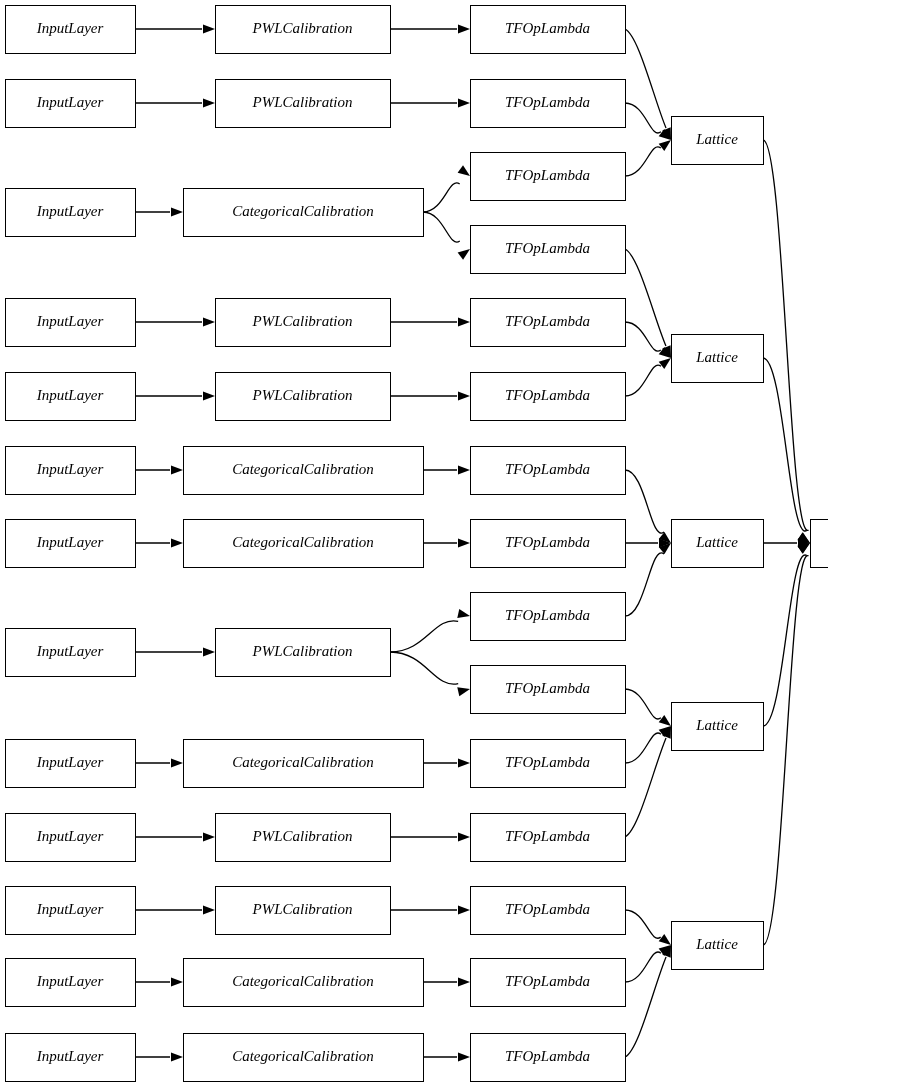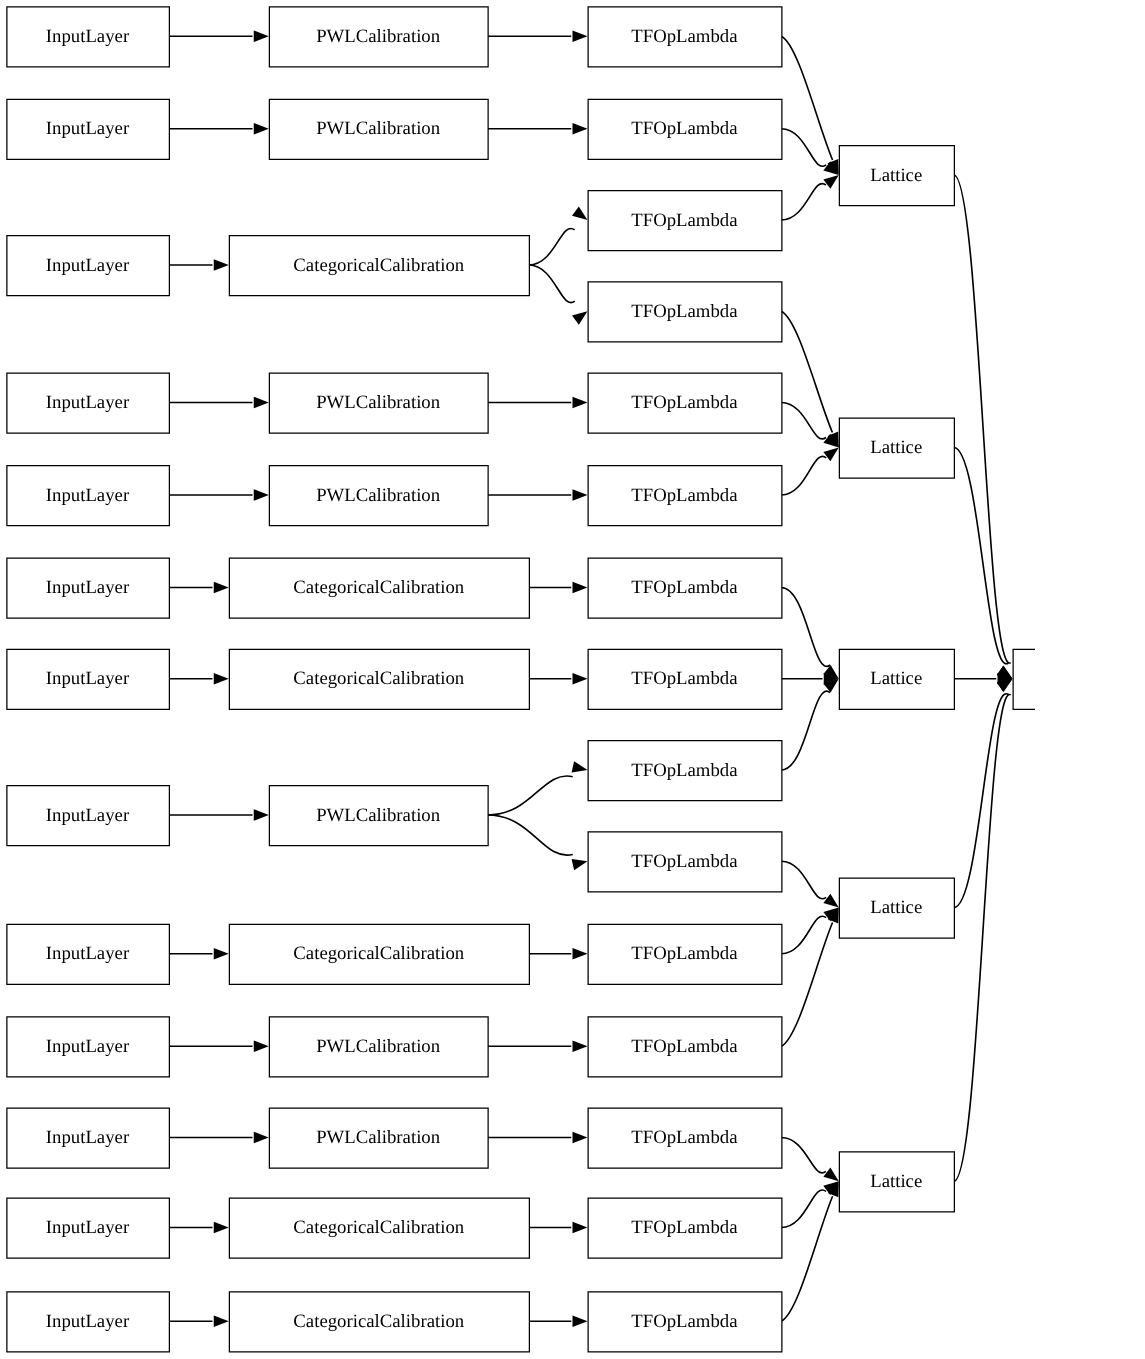--- a/index.html
+++ b/index.html
@@ -1,17 +1,17 @@
 <!DOCTYPE html>
 <html><head>
 <meta charset="utf-8">
 <style>
   html,body{margin:0;padding:0;background:#ffffff;}
   body{width:916px;height:1087px;font-family:"Liberation Serif","DejaVu Serif",serif;}
-  #canvas{position:relative;width:828px;height:1087px;overflow:hidden;}
+  #canvas{position:relative;width:828px;height:1087px;overflow:hidden;font-style:italic;}
   svg#graph{position:absolute;left:0;top:0;width:916px;height:1087px;}
   .node-rect{fill:#ffffff;stroke:#000000;stroke-width:1;}
   .node-label{font-family:"Liberation Serif","DejaVu Serif",serif;font-size:15px;fill:#000000;text-anchor:middle;dominant-baseline:middle;}
   .edge-path{fill:none;stroke:#000000;stroke-width:1.3;}
   .edge-head{fill:#000000;stroke:none;}
 </style>
 </head>
 <body>
 
 <div id="canvas">

